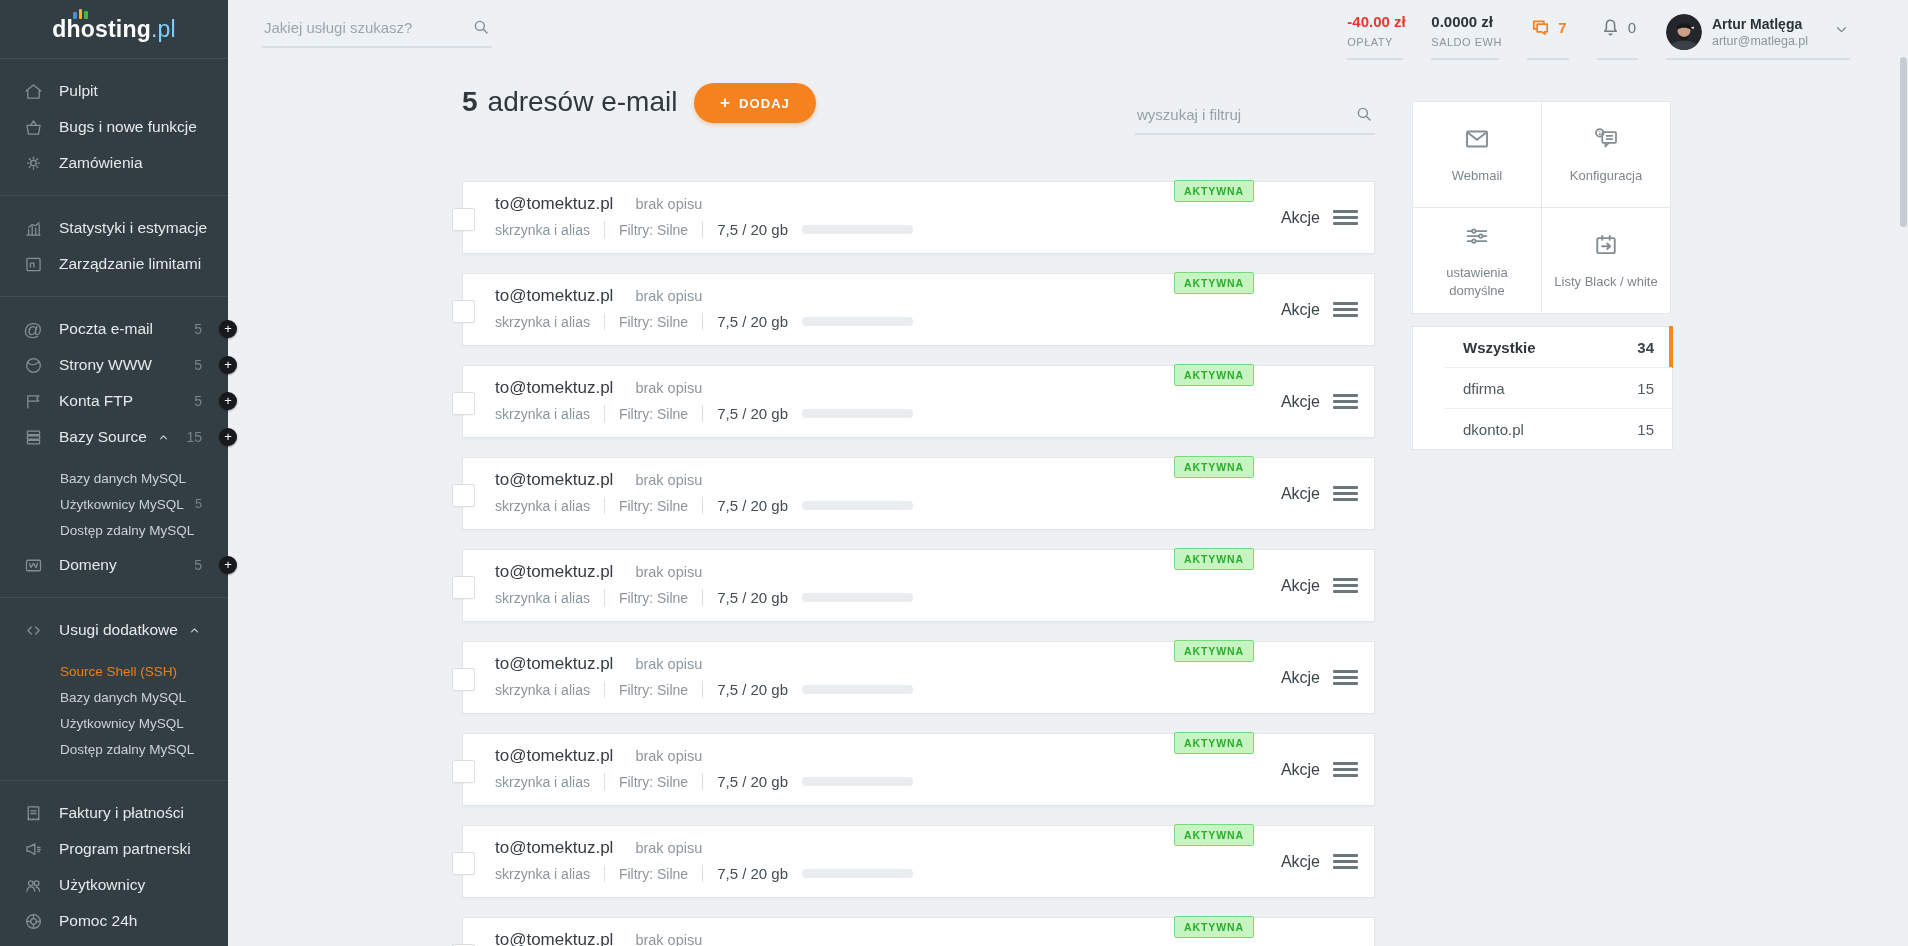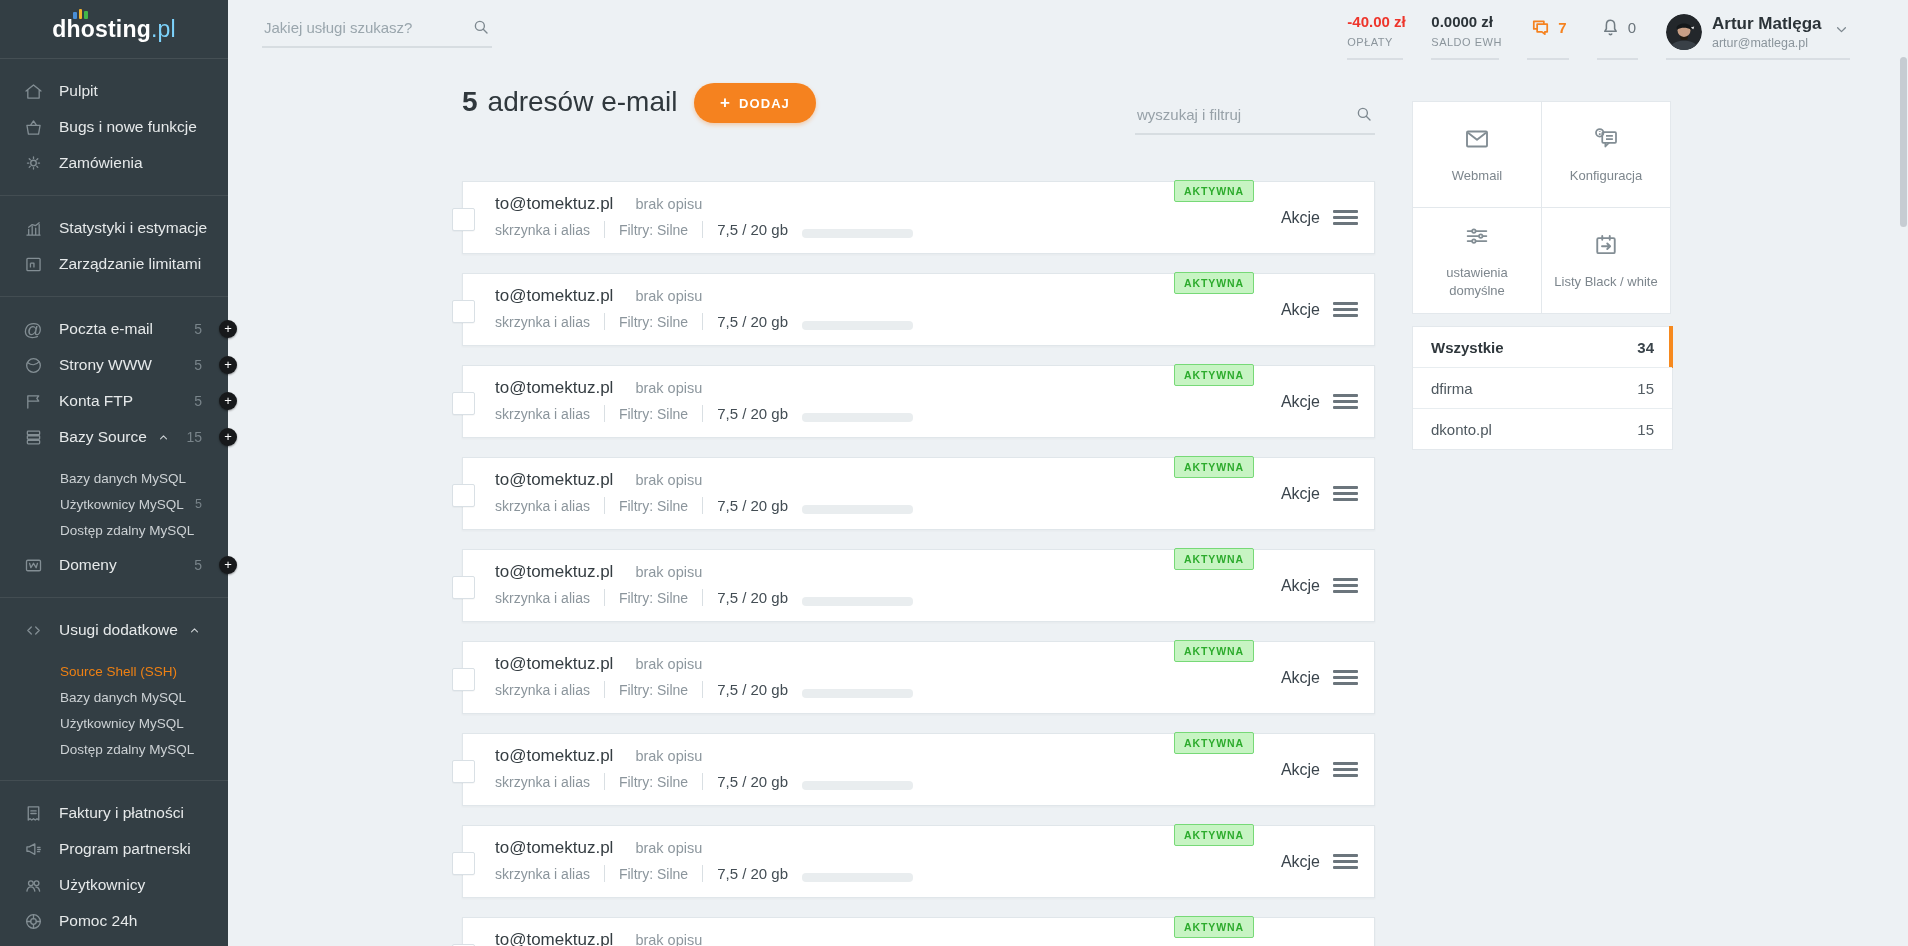--- a/index.html
+++ b/index.html
@@ -46,21 +46,21 @@
   .stat .lab{margin-top:6px;font-size:11px;letter-spacing:.5px;color:#8b959c;white-space:nowrap;}
   .stat.w1{width:56px;}.stat.w2{width:68px;}
   .icon-stat{display:flex;align-items:flex-start;gap:6px;border-bottom:2px solid #d9dee3;padding:3px 2px 10px 2px;min-width:32px;cursor:pointer;}
   .icon-stat svg{width:23px;height:23px;}
   .icon-stat .cnt{font-size:15px;font-weight:bold;margin-top:3px;}
   .icon-stat.msgs{color:#f5821f;}.icon-stat.msgs .cnt{color:#f5821f;}
   .icon-stat.notif{color:#717c83;}.icon-stat.notif .cnt{color:#6a747b;font-weight:normal;}
   .userbox{display:flex;align-items:center;gap:10px;border-bottom:2px solid #d9dee3;padding-bottom:8px;width:184px;cursor:pointer;}
   .avatar{width:36px;height:36px;border-radius:50%;overflow:hidden;flex:none;}
   .uinfo{flex:1;min-width:0;}
-  .uname{font-size:17px;font-weight:bold;color:#2b3338;white-space:nowrap;}
+  .uname{font-size:14px;font-weight:bold;color:#2b3338;white-space:nowrap;}
   .uemail{font-size:12.5px;color:#8b959c;margin-top:2px;white-space:nowrap;}
   .uchev{color:#7d888f;flex:none;}
   .uchev svg{width:17px;height:17px;}
 
   
   .main{position:absolute;left:228px;top:70px;right:0;bottom:0;overflow:hidden;}
   .page-head{position:absolute;left:234px;top:16px;display:flex;align-items:baseline;color:#30383d;}
   .head-count{font-size:28px;font-weight:bold;}
   .head-text{font-size:28px;font-weight:normal;margin-left:10px;}
   .add-btn{position:absolute;left:466px;top:13px;height:40px;display:flex;align-items:center;background:#f5821f;color:#fff;border:0;border-radius:21px;padding:0 26px;font-size:13px;font-weight:bold;letter-spacing:1.1px;font-family:inherit;cursor:pointer;box-shadow:0 2px 4px rgba(245,130,31,.35);}
@@ -71,40 +71,40 @@
   .filter-box .mag{position:absolute;right:2px;top:0;color:#7d888f;}
 
   
   .rows{position:absolute;left:234px;top:111px;width:913px;}
   .row-card{position:relative;height:73px;background:#fff;border:1px solid #e0e6ea;box-shadow:0 1px 2px rgba(40,50,60,.04);margin-bottom:19px;box-sizing:border-box;}
   .checkbox{position:absolute;left:-11px;top:26px;width:21px;height:21px;background:#fff;border:1px solid #d9e0e5;border-radius:2px;cursor:pointer;box-shadow:0 1px 1px rgba(0,0,0,.03);}
   .row-main{padding:12px 0 0 32px;}
   .line1{display:flex;align-items:baseline;}
   .email{font-size:17px;color:#353d42;}
   .desc{font-size:14.5px;color:#8d979e;margin-left:22px;}
-  .line2{display:flex;align-items:flex-end;margin-top:7px;font-size:14px;color:#8b959c;}
+  .line2{display:flex;align-items:center;margin-top:7px;font-size:14px;color:#8b959c;}
   .vdiv{width:1px;height:17px;background:#d9dfe3;margin:0 14px;}
   .usage{color:#434d54;font-size:15px;}
   .progress{width:111px;height:9px;border-radius:4px;background:#e9edef;margin-left:14px;overflow:hidden;}
   .progress .fill{height:100%;background:#35ba35;border-radius:4px;}
   .status-badge{position:absolute;top:-2px;right:120px;background:#c7f4c3;border:1px solid #77d977;color:#2cab2c;font-size:10.5px;font-weight:bold;letter-spacing:.9px;padding:4px 9px;border-radius:2px;}
   .row-actions{position:absolute;right:16px;top:0;height:100%;display:flex;align-items:center;gap:13px;cursor:pointer;}
   .akcje{font-size:16px;color:#3a444c;}
   .burger{display:flex;flex-direction:column;gap:3px;}
   .burger i{display:block;width:25px;height:3px;background:#6b757c;border-radius:1px;}
 
   
   .panel{position:absolute;left:1184px;top:31px;width:261px;}
   .tiles{display:flex;flex-wrap:wrap;}
   .tile{width:130px;height:107px;background:#fff;border:1px solid #e3e8ec;box-sizing:border-box;margin:0 -1px -1px 0;display:flex;flex-direction:column;align-items:center;justify-content:center;cursor:pointer;}
   .tile .t-icon{color:#828d94;margin-bottom:9px;}
   .tile .t-icon svg{width:30px;height:30px;}
   .tile .t-label{font-size:13px;color:#7d868d;text-align:center;line-height:1.35;padding:0 8px;}
   .domains{margin-top:13px;background:#fff;border:1px solid #e3e8ec;}
-  .domain-row{position:relative;display:flex;align-items:center;justify-content:space-between;height:40px;padding:0 18px;font-size:15px;color:#4e585f;border-top:1px solid #e8edf0;cursor:pointer;}
+  .domain-row{position:relative;display:flex;align-items:center;justify-content:space-between;height:40px;padding:0 18px;font-size:15px;color:#4e585f;border-top:1px solid #e8edf0;cursor:pointer;margin-left:32px;}
   .domain-row:first-child{border-top:0;}
   .domain-row .d-count{color:#535d64;}
   .domain-row.active{color:#2f373c;font-weight:bold;}
   .domain-row.active .d-count{color:#39434a;font-weight:bold;}
   .domain-row.active::after{content:"";position:absolute;right:-1px;top:-1px;bottom:-1px;width:4px;background:#f6891e;}
 
   .scroll-thumb{position:absolute;right:1px;top:57px;width:7px;height:170px;border-radius:4px;background:#c6ccd2;z-index:30;}
 </style>
 </head>
 <body>

